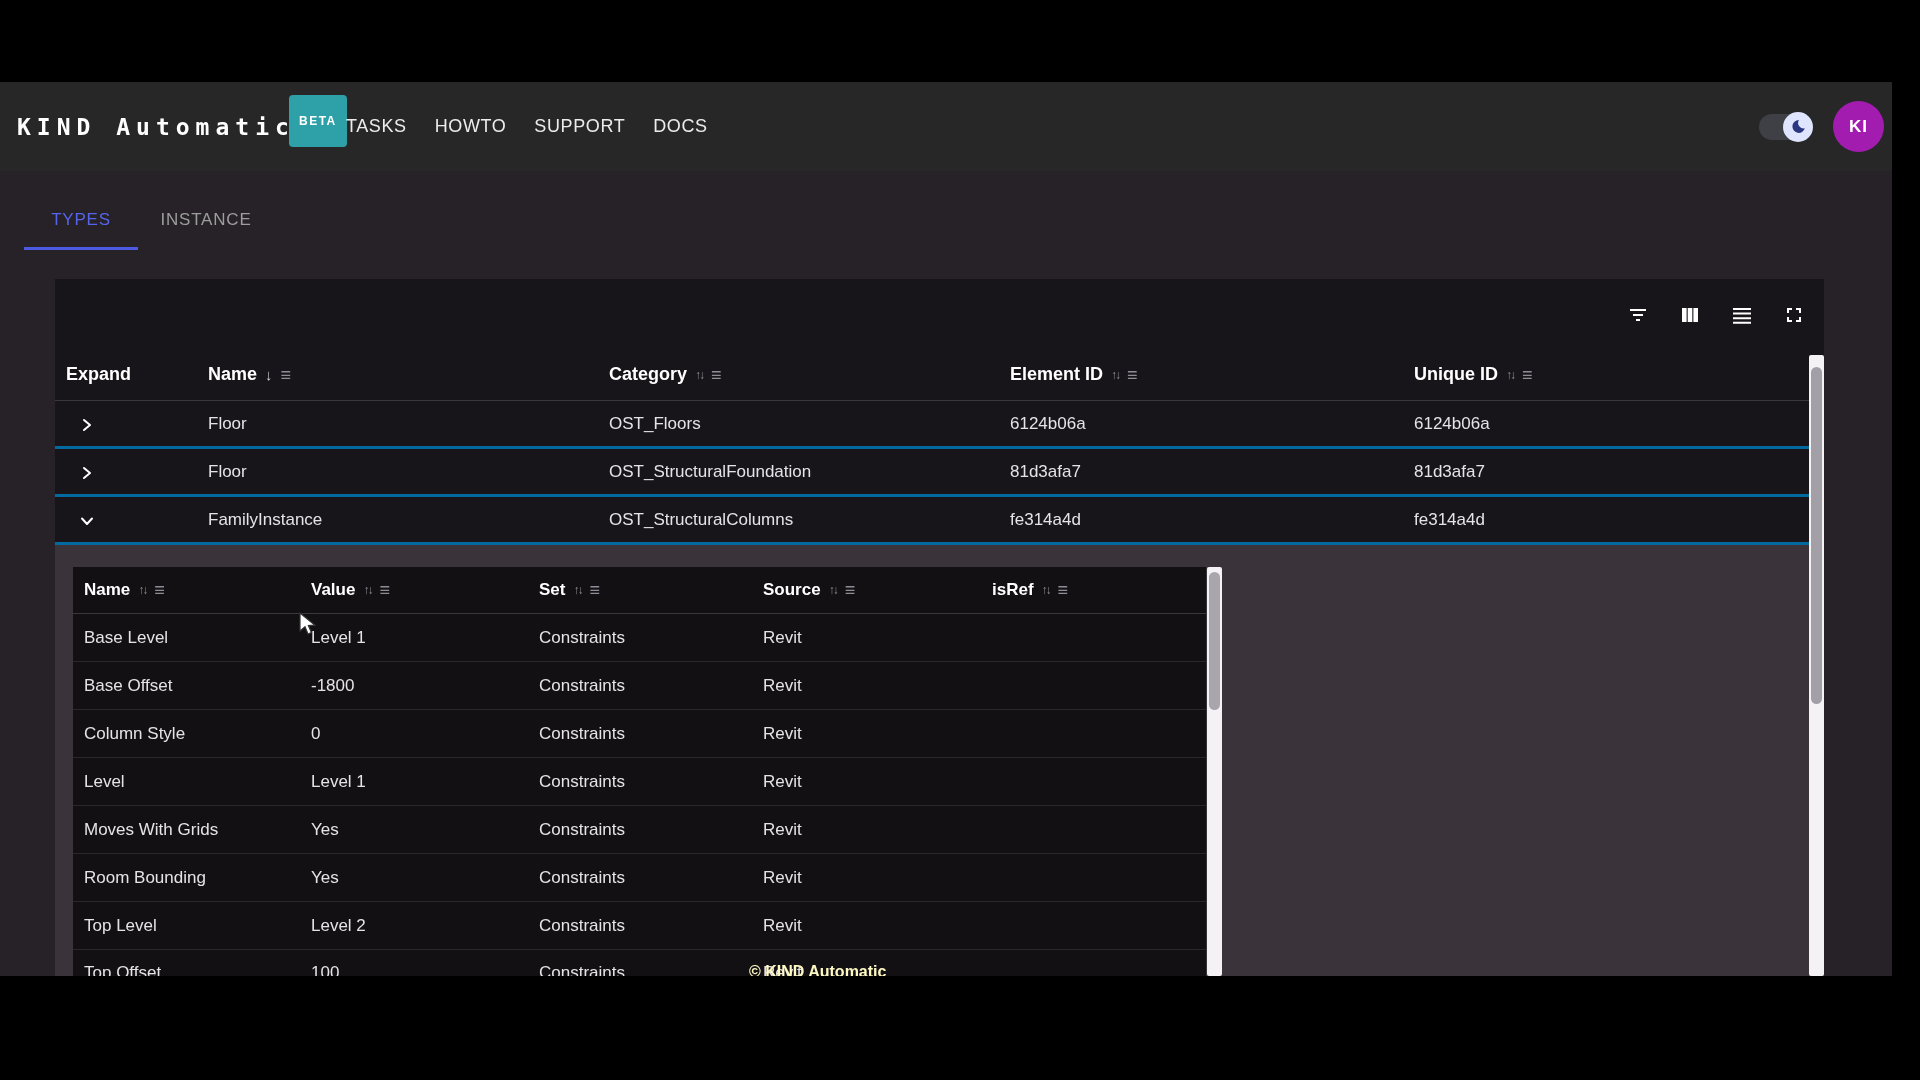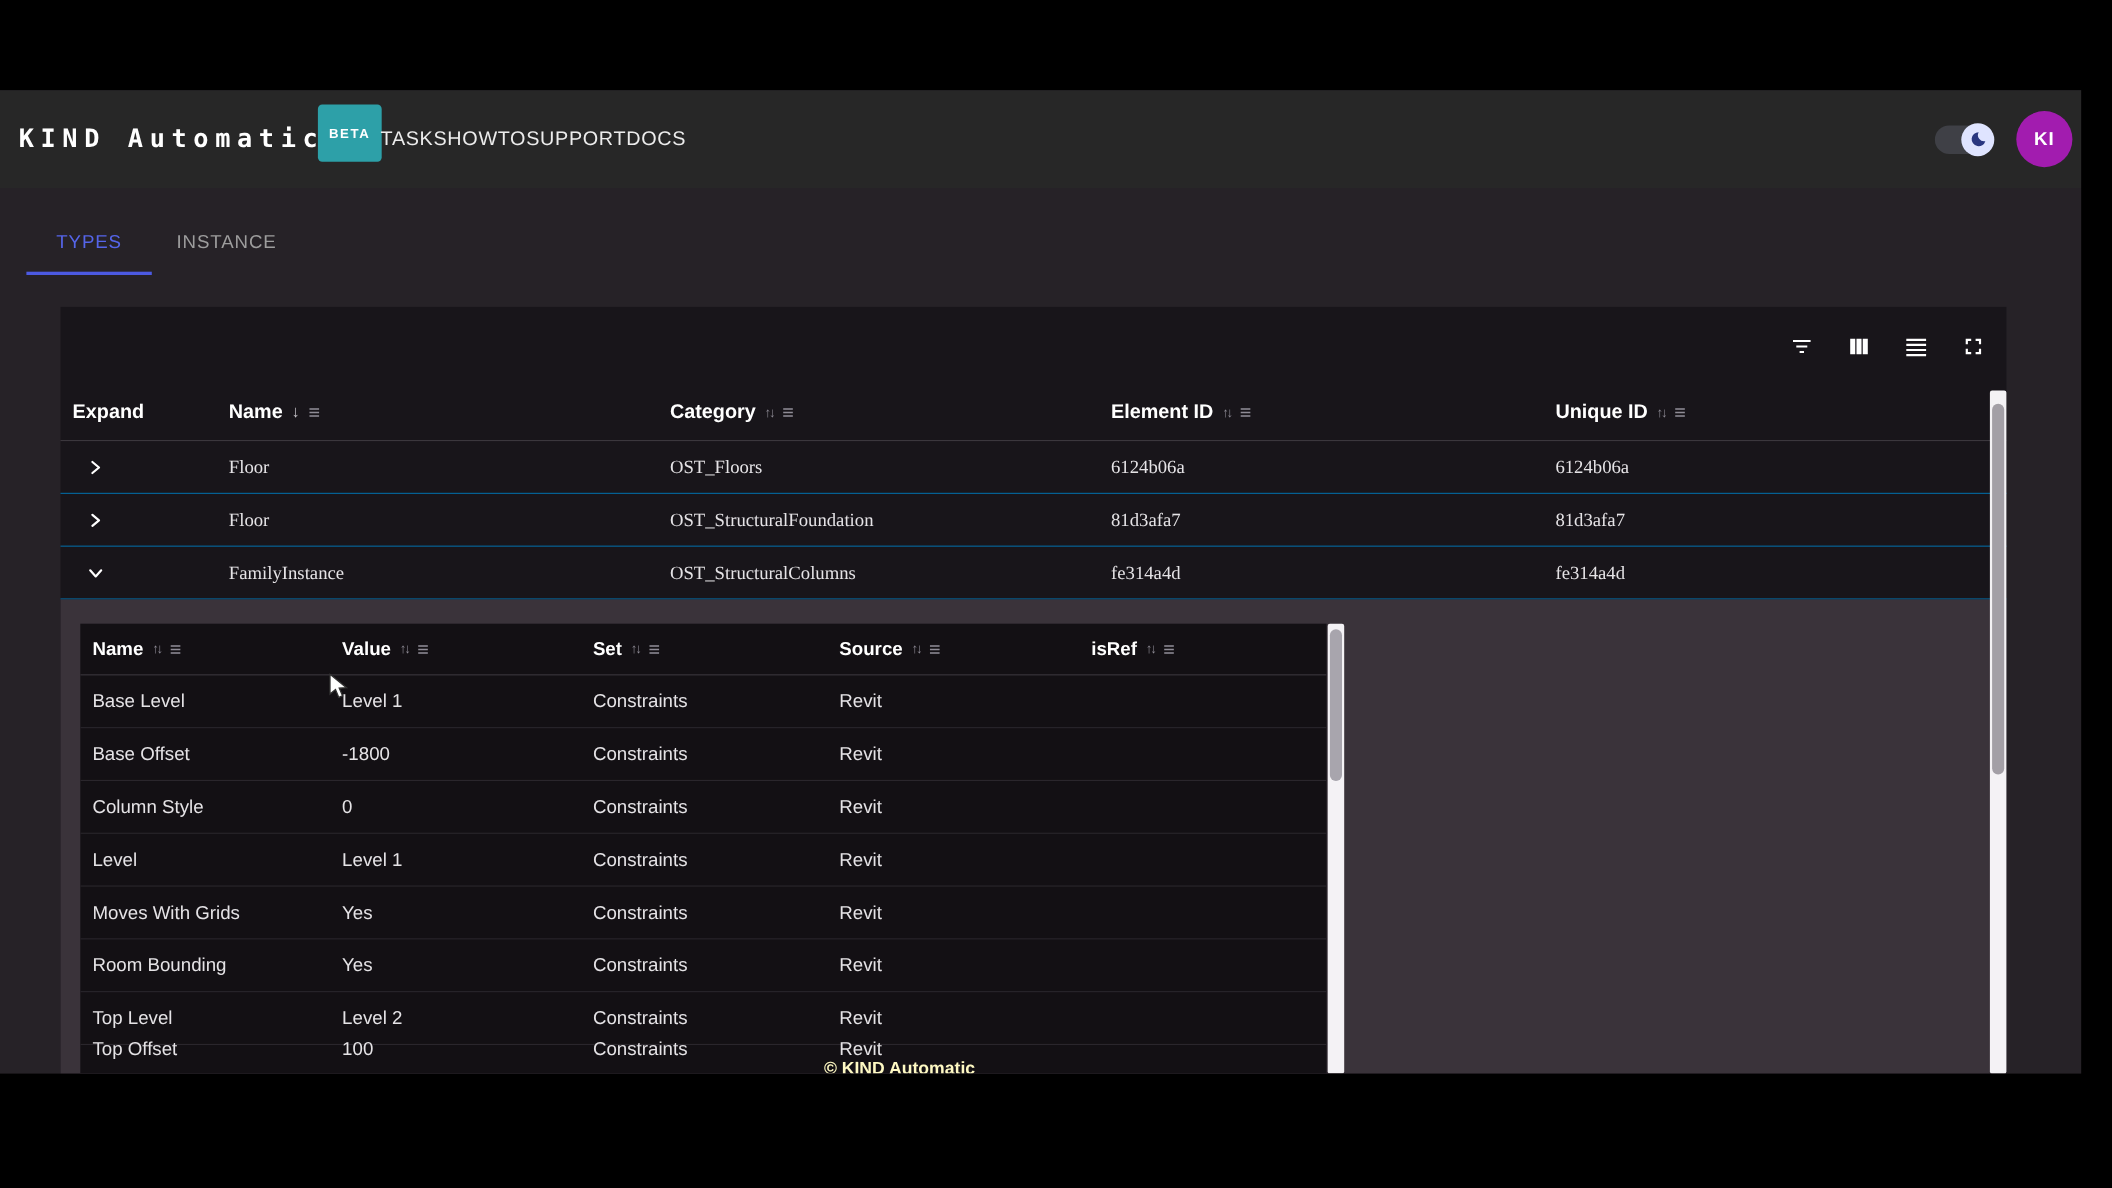--- a/index.html
+++ b/index.html
@@ -10,21 +10,21 @@
   .viewport { position:absolute; left:0; top:82px; width:1892px; height:894px;
               background:#262227; overflow:hidden; }
 
   
   .appbar { position:absolute; left:0; top:0; width:100%; height:89px; background:#272727; }
   .logo { position:absolute; left:17px; top:0; height:89px; display:flex; align-items:center;
           font-family:"DejaVu Sans Mono", monospace; font-weight:700; font-size:23px;
           letter-spacing:6px; color:#fff; white-space:nowrap; }
   .beta { position:absolute; left:289px; top:13px; background:#2da0a8; color:#fff;
           font-size:12px; font-weight:700; letter-spacing:1.5px; padding:19px 10px; border-radius:4px; }
-  .nav { position:absolute; left:346px; top:0; height:89px; display:flex; align-items:center; }
+  .nav { position:absolute; left:346px; top:0; height:89px; display:flex; align-items:center; gap:28px; }
   .nav a { color:#ececec; font-size:18px; letter-spacing:0.6px; text-decoration:none; cursor:pointer; }
   .appbar-right { position:absolute; right:8px; top:0; height:89px; display:flex; align-items:center; gap:22px; }
   .toggle { position:relative; width:52px; height:26px; border-radius:13px; background:#3f4046; cursor:pointer; }
   .toggle-knob { position:absolute; right:-2px; top:-2px; width:30px; height:30px; border-radius:50%;
                  background:#dfe4ff; display:flex; align-items:center; justify-content:center; }
   .avatar { width:51px; height:51px; border-radius:50%; background:#a21caf; color:#fff;
             font-size:17px; font-weight:700; letter-spacing:1px; display:flex;
             align-items:center; justify-content:center; cursor:pointer; }
 
   
@@ -43,21 +43,21 @@
 
   .thead { position:absolute; left:0; top:70px; width:100%; height:52px; border-bottom:1px solid #3b373d; }
   .hcell { position:absolute; top:0; height:100%; display:flex; align-items:center; gap:8px;
            font-weight:700; font-size:18px; color:#fff; cursor:pointer; }
   .c0 { left:11px; }  .c1 { left:153px; }  .c2 { left:554px; }  .c3 { left:955px; }  .c4 { left:1359px; }
 
   .sorticon { font-size:12px; letter-spacing:-2px; color:#8f8c96; cursor:pointer; }
   .sortdesc { font-size:15px; color:#c9c7cc; cursor:pointer; }
   .menuicon { font-size:18px; color:#8f8c96; cursor:pointer; line-height:1; }
 
-  .trow { position:absolute; left:0; width:100%; height:48px; border-bottom:1px solid #0369a1; cursor:pointer;font-family:Liberation Serif, serif; }
+  .trow { position:absolute; left:0; width:100%; height:48px; border-bottom:3px solid #0369a1; cursor:pointer; }
   .cell { position:absolute; top:0; height:100%; display:flex; align-items:center;
           font-size:17px; color:#e5e3e6; white-space:nowrap; }
   .expander { position:absolute; left:18px; top:0; width:28px; height:48px; background:none; border:none;
               cursor:pointer; display:flex; align-items:center; justify-content:center; }
 
   
   .detail { position:absolute; left:0; top:266px; width:100%; height:431px; background:#3a333a; overflow:hidden; }
   .subtable { position:absolute; left:18px; top:22px; width:1133px; height:409px; background:#131014; overflow:hidden; }
   .shead { position:absolute; left:0; top:0; width:100%; height:47px; border-bottom:1px solid #3b373d; }
   .shcell { position:absolute; top:0; height:100%; display:flex; align-items:center; gap:8px;
@@ -268,21 +268,21 @@
             <div class="cell s3">Revit</div>
             <div class="cell s4"></div>
           </div>
           <div class="srow" style="top:335px">
             <div class="cell s0">Top Level</div>
             <div class="cell s1">Level 2</div>
             <div class="cell s2">Constraints</div>
             <div class="cell s3">Revit</div>
             <div class="cell s4"></div>
           </div>
-          <div class="srow" style="top:363px">
+          <div class="srow" style="top:382px">
             <div class="cell s0">Top Offset</div>
             <div class="cell s1">100</div>
             <div class="cell s2">Constraints</div>
             <div class="cell s3">Revit</div>
             <div class="cell s4"></div>
           </div>
         </div>
 
         <div class="sub-scroll">
           <div class="sub-thumb"></div>

